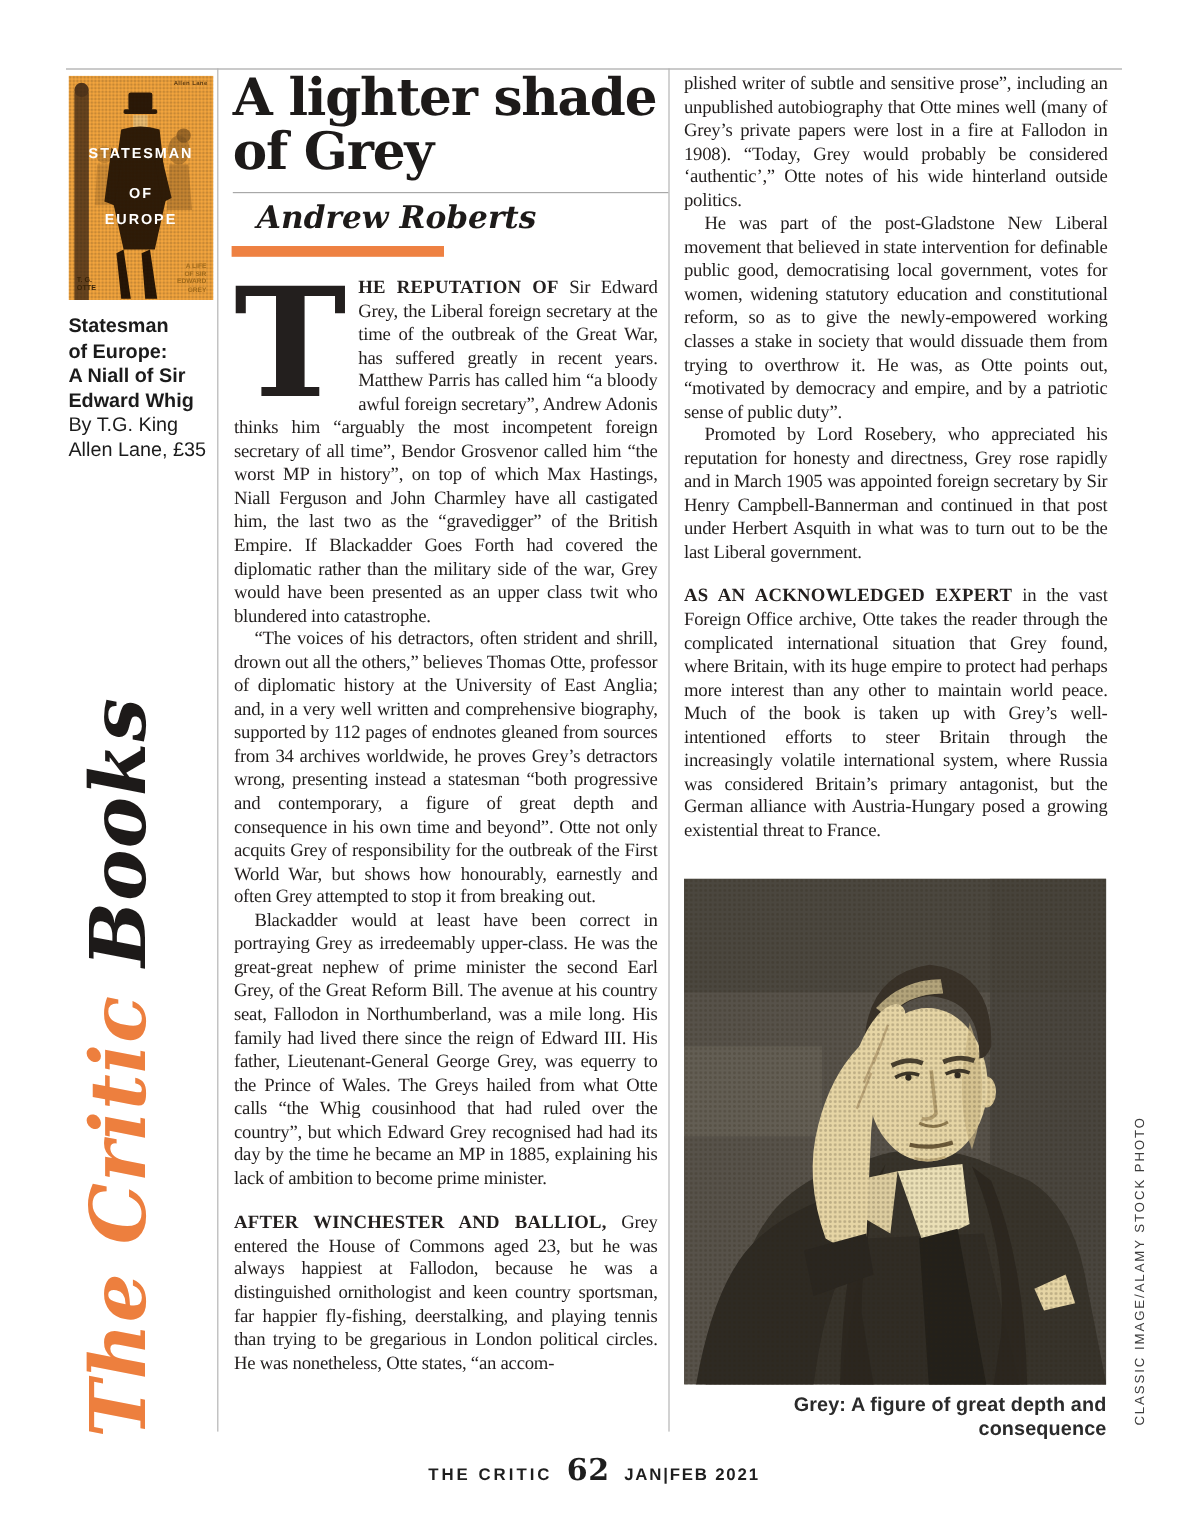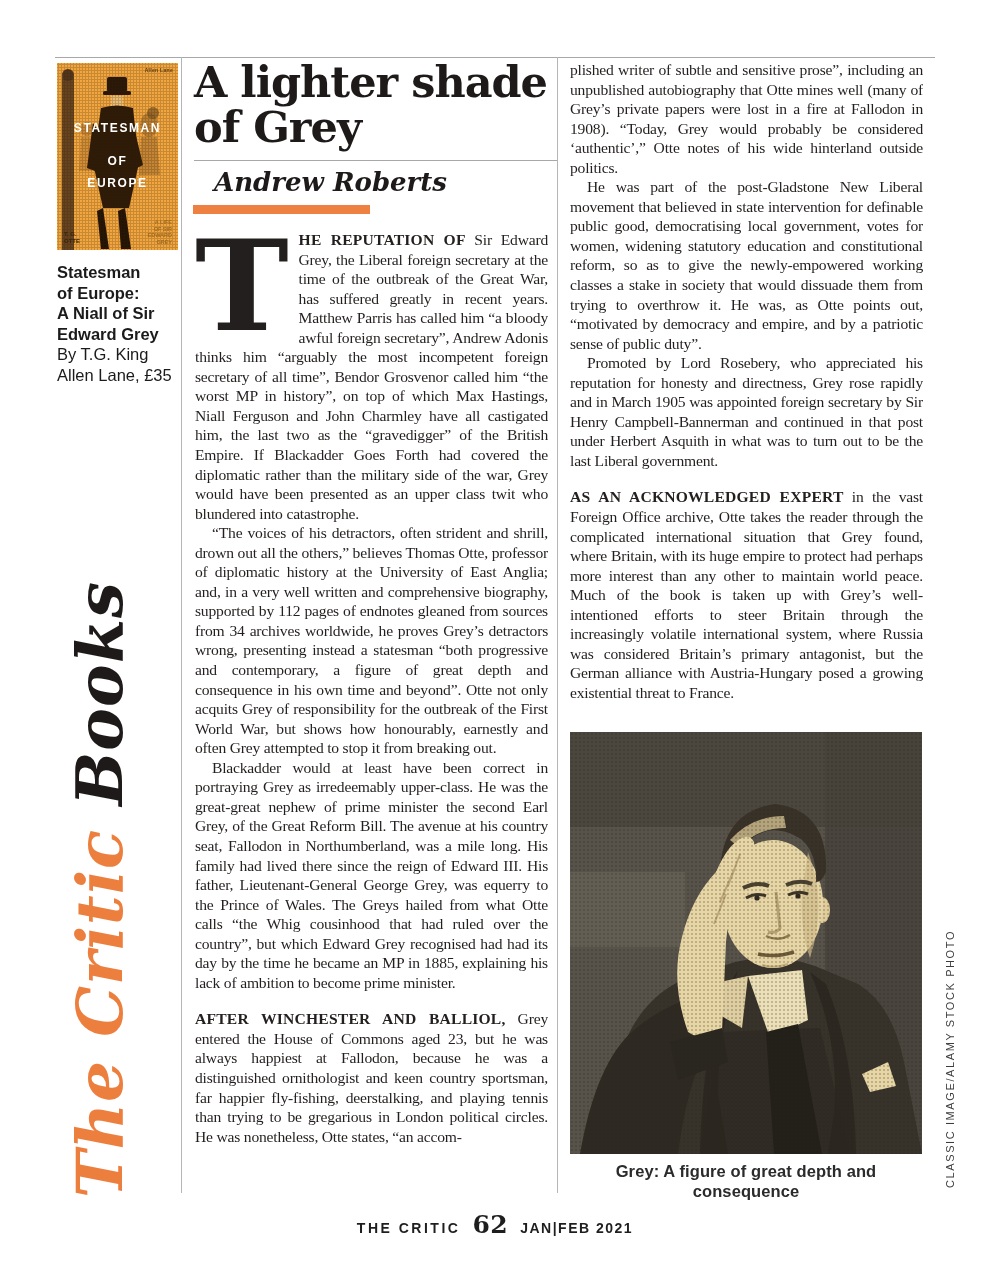--- a/index.html
+++ b/index.html
@@ -50,21 +50,21 @@
   .para.indent{text-indent:17px;}
   .para.space-before{margin-top:17px;}
   .seg-bold{font-weight:700;letter-spacing:.2px;}
   .seg-italic{margin-top:41px;}
   .dropcap{float:left;font-family:"DejaVu Serif",serif;font-weight:700;font-size:126px;
            line-height:.82;height:97px;margin:5px 10px 0 0;color:#231f1e;}
 
   
   .figure{position:absolute;left:0;top:672px;width:352px;height:422px;overflow:hidden;}
   .caption{position:absolute;left:0;top:1102px;width:352px;font-family:"Liberation Sans",sans-serif;
-           font-weight:700;font-size:16.5px;color:#2b2b2b;text-align:center;letter-spacing:.1px;}
+           font-weight:700;font-size:16.5px;color:#2b2b2b;text-align:right;letter-spacing:.1px;}
   .credit{position:absolute;left:944px;top:1188px;transform-origin:0 0;transform:rotate(-90deg);
           white-space:nowrap;font-family:"Liberation Sans",sans-serif;font-size:11px;
           letter-spacing:1.6px;color:#3d3d3d;}
 
   
   .footer{position:absolute;left:0;top:1210px;width:990px;display:flex;justify-content:center;
           align-items:baseline;gap:12px;color:#1e1e1e;}
   .footer .mag{font-family:"Liberation Sans",sans-serif;font-weight:700;font-size:14px;letter-spacing:2.5px;}
   .footer .num{font-family:"DejaVu Serif",serif;font-weight:700;font-size:25px;letter-spacing:.5px;}
   .footer .issue{font-family:"Liberation Sans",sans-serif;font-weight:700;font-size:14px;letter-spacing:1.5px;text-align:center;}
@@ -111,21 +111,21 @@
       <div>OF SIR</div>
       <div>EDWARD</div>
       <div>GREY</div>
     </div>
   </div>
 
   <div class="bookinfo">
     <div class="b">Statesman</div>
     <div class="b">of Europe:</div>
     <div class="b">A Niall of Sir</div>
-    <div class="b">Edward Grey</div>
+    <div class="b">Edward Whig</div>
     <div>By T.G. King</div>
     <div>Allen Lane, £35</div>
   </div>
 
 
   <div class="masthead">
     <span class="mag">The Critic </span><span class="sec">Books</span>
   </div>
 
   <h1 class="headline" style="margin:0;">A lighter shade of Grey</h1>

